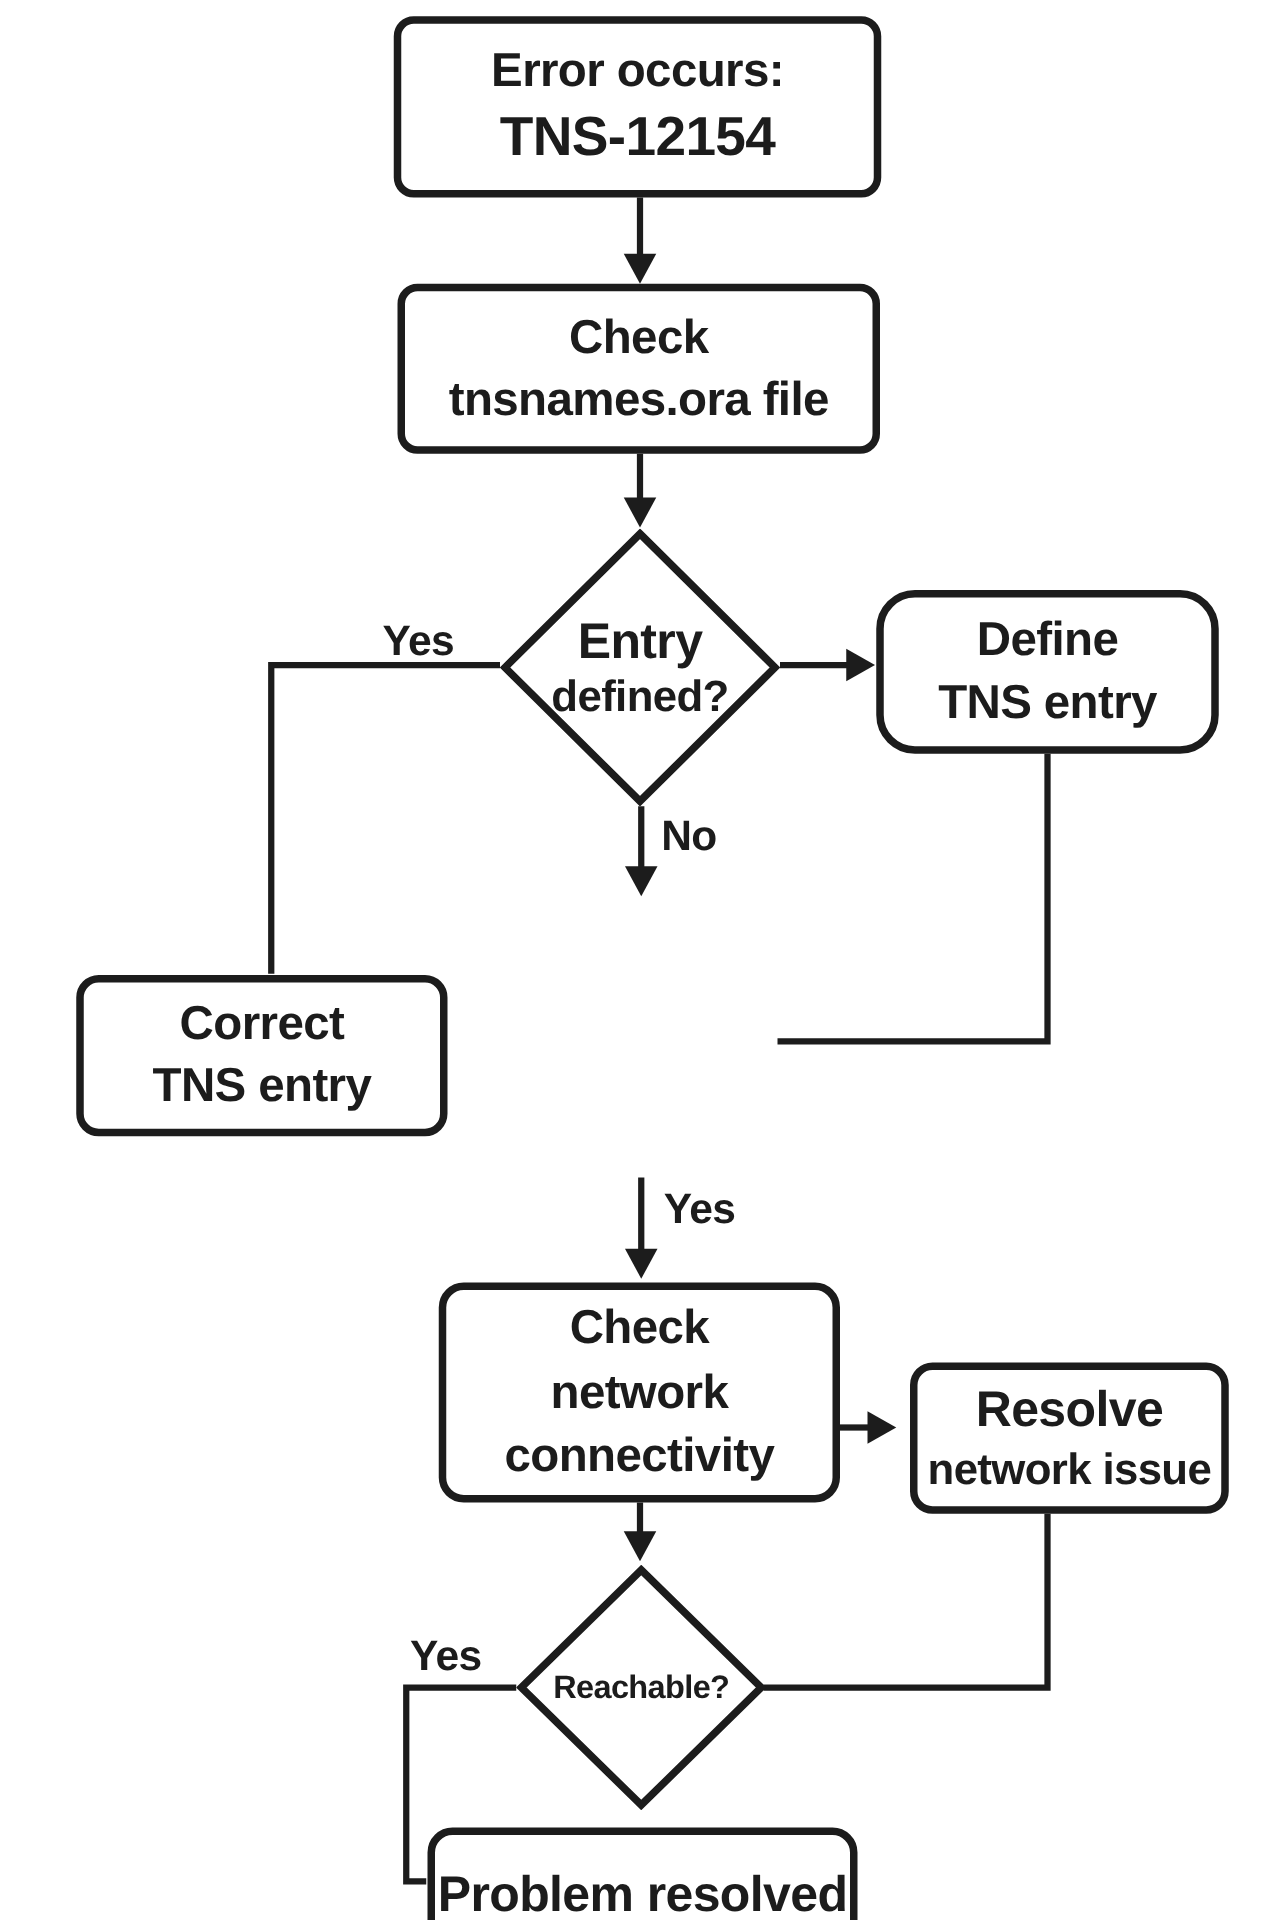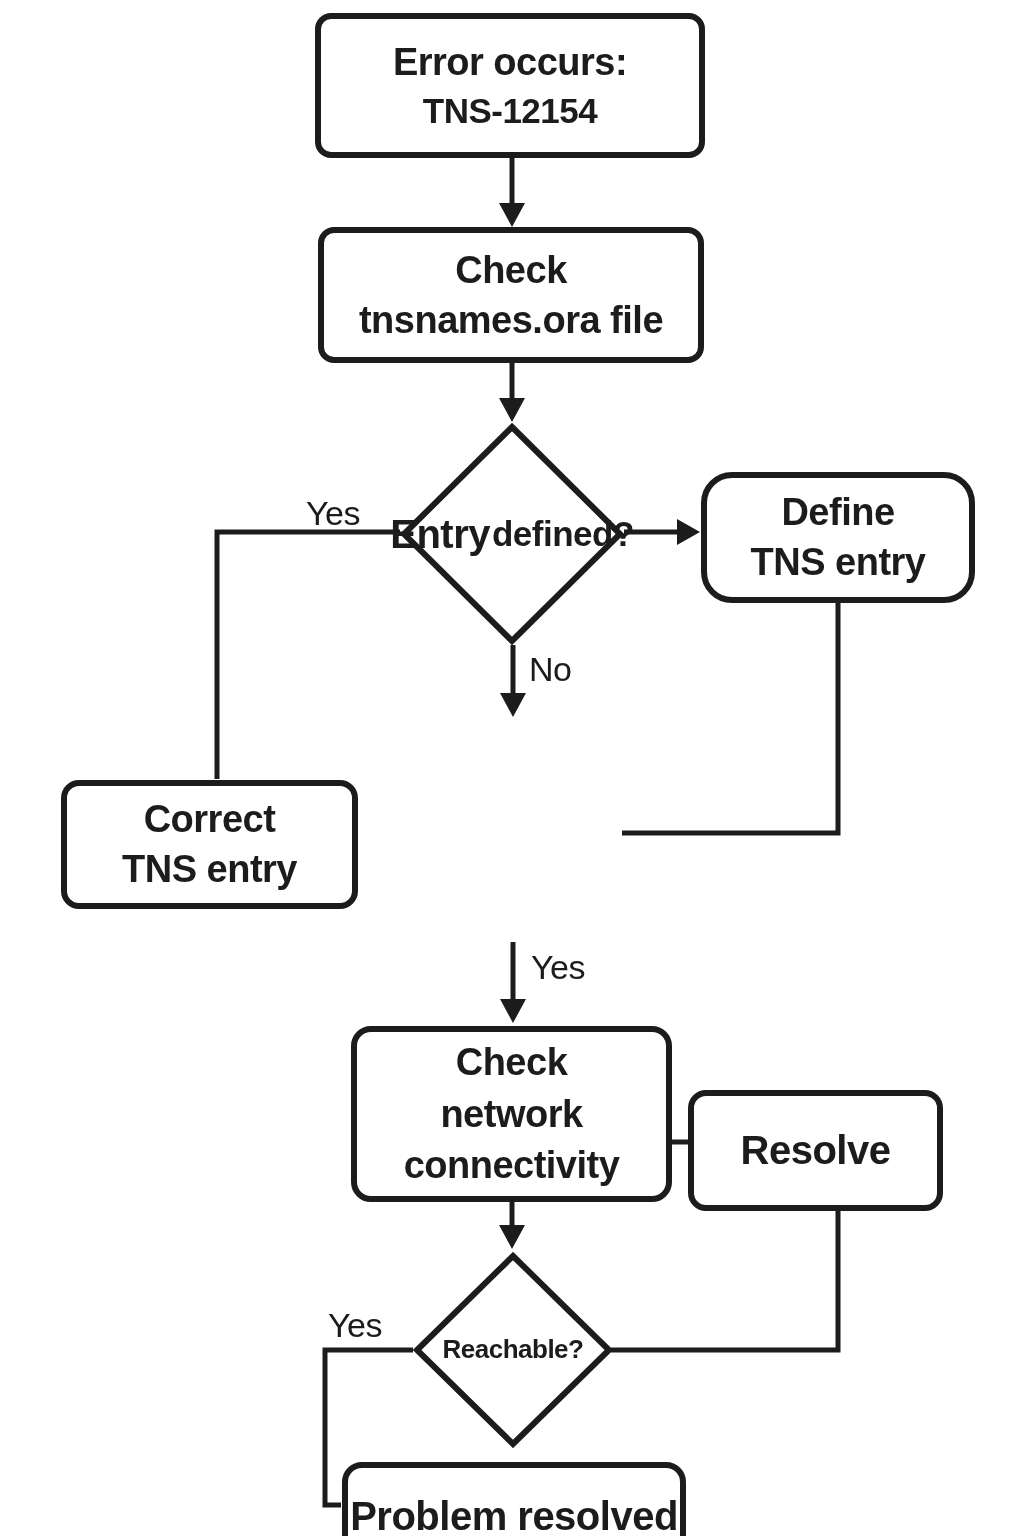--- a/index.html
+++ b/index.html
@@ -21,30 +21,30 @@
     border:6px solid #1c1c1c;
     display:flex;flex-direction:column;align-items:center;justify-content:center;
     text-align:center;gap:5px;
   }
   .rect span{display:block;font-weight:700;line-height:1.18;letter-spacing:-0.5px;white-space:nowrap;}
 
   .diamond svg{position:absolute;left:0;top:0;width:100%;height:100%;}
   .diamond polygon{fill:#ffffff;stroke:#1c1c1c;stroke-width:6;}
   .dlabel{
     position:absolute;inset:0;
-    display:flex;flex-direction:row;align-items:center;justify-content:center;
+    display:flex;flex-direction:column;align-items:center;justify-content:center;
     text-align:center;gap:2px;
   }
   .dlabel span{display:block;font-weight:700;line-height:1.15;letter-spacing:-0.5px;white-space:nowrap;}
 
   .fs35{font-size:35px;} .fs31{font-size:26px;}
-  .fs38{font-size:38px;} .fs40{font-size:40px;} .fs44{font-size:35px;}
+  .fs38{font-size:38px;} .fs40{font-size:40px;} .fs44{font-size:44px;}
 
   .edge-label{
-    position:absolute;font-size:34px;font-weight:400;letter-spacing:-0.5px;
+    position:absolute;font-size:34px;font-weight:700;letter-spacing:-0.5px;
     line-height:1;white-space:nowrap;
   }
 </style>
 </head>
 <body>
 
 <div class="canvas">
 
   <svg class="connectors" viewBox="0 0 1024 1536" aria-hidden="true">
 
@@ -108,22 +108,23 @@
     <span class="fs38">TNS entry</span>
   </div>
 
 
   <div class="node rect" style="left:351px;top:1026px;width:321px;height:176px;border-radius:20px;gap:7px;">
     <span class="fs38">Check</span>
     <span class="fs38">network</span>
     <span class="fs38">connectivity</span>
   </div>
 
-  <div class="node rect" style="left:688px;top:1090px;width:255px;height:121px;border-radius:18px;gap:3px;">
+  <div class="node rect" style="left:728px;top:1090px;width:255px;height:121px;border-radius:18px;gap:3px;">
     <span class="fs40">Resolve</span>
+    <span class="fs35">network issue</span>
   </div>
 
   <div class="node diamond" style="left:413px;top:1252px;width:200px;height:196px;">
     <svg viewBox="0 0 200 196">
       <polygon points="100,4 196,98 100,192 4,98"></polygon>
     </svg>
     <div class="dlabel">
       <span class="fs31">Reachable?</span>
     </div>
   </div>

